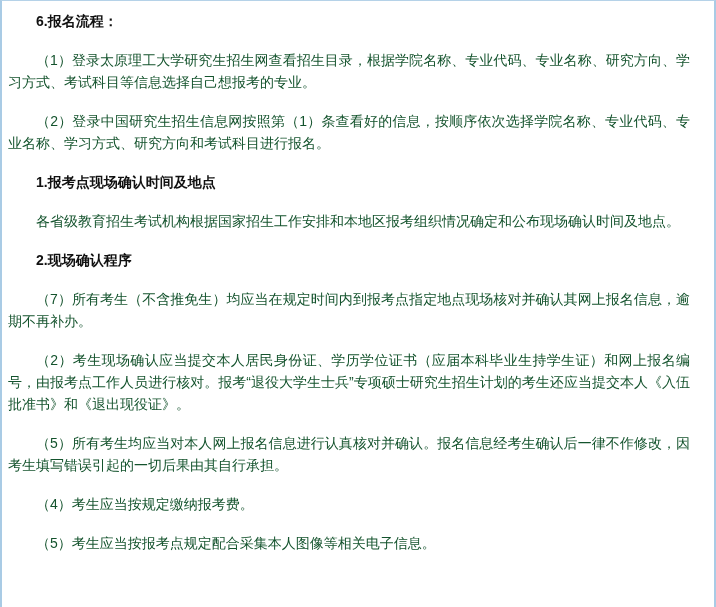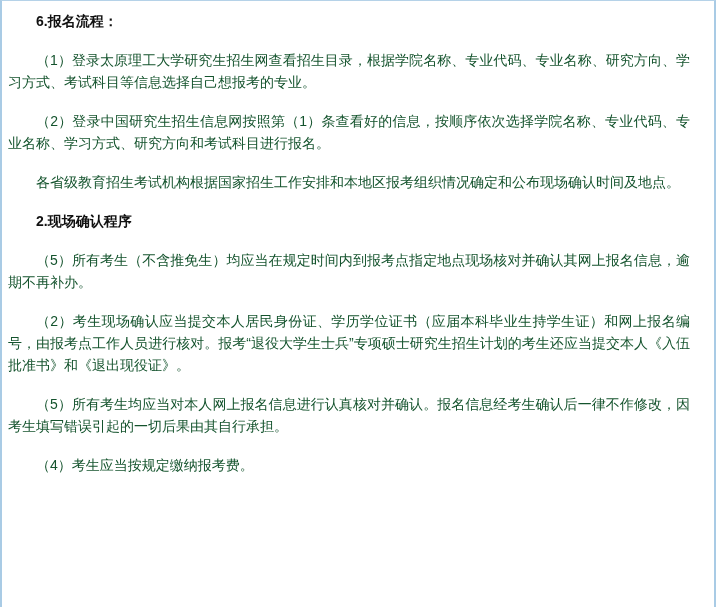--- a/index.html
+++ b/index.html
@@ -39,19 +39,21 @@
     color: #111111;
   }
 </style>
 </head>
 <body>
 
 <div class="page">
   <div class="block heading">6.报名流程：</div>
   <div class="block paragraph">（1）登录太原理工大学研究生招生网查看招生目录，根据学院名称、专业代码、专业名称、研究方向、学习方式、考试科目等信息选择自己想报考的专业。</div>
   <div class="block paragraph">（2）登录中国研究生招生信息网按照第（1）条查看好的信息，按顺序依次选择学院名称、专业代码、专业名称、学习方式、研究方向和考试科目进行报名。</div>
+  <div class="block heading">1.报考点现场确认时间及地点</div>
   <div class="block paragraph">各省级教育招生考试机构根据国家招生工作安排和本地区报考组织情况确定和公布现场确认时间及地点。</div>
   <div class="block heading">2.现场确认程序</div>
-  <div class="block paragraph">（5）所有考生（不含推免生）均应当在规定时间内到报考点指定地点现场核对并确认其网上报名信息，逾期不再补办。</div>
+  <div class="block paragraph">（7）所有考生（不含推免生）均应当在规定时间内到报考点指定地点现场核对并确认其网上报名信息，逾期不再补办。</div>
   <div class="block paragraph">（2）考生现场确认应当提交本人居民身份证、学历学位证书（应届本科毕业生持学生证）和网上报名编号，由报考点工作人员进行核对。报考“退役大学生士兵”专项硕士研究生招生计划的考生还应当提交本人《入伍批准书》和《退出现役证》。</div>
   <div class="block paragraph">（5）所有考生均应当对本人网上报名信息进行认真核对并确认。报名信息经考生确认后一律不作修改，因考生填写错误引起的一切后果由其自行承担。</div>
   <div class="block paragraph">（4）考生应当按规定缴纳报考费。</div>
+  <div class="block paragraph">（5）考生应当按报考点规定配合采集本人图像等相关电子信息。</div>
 </div>
 
 </body></html>

